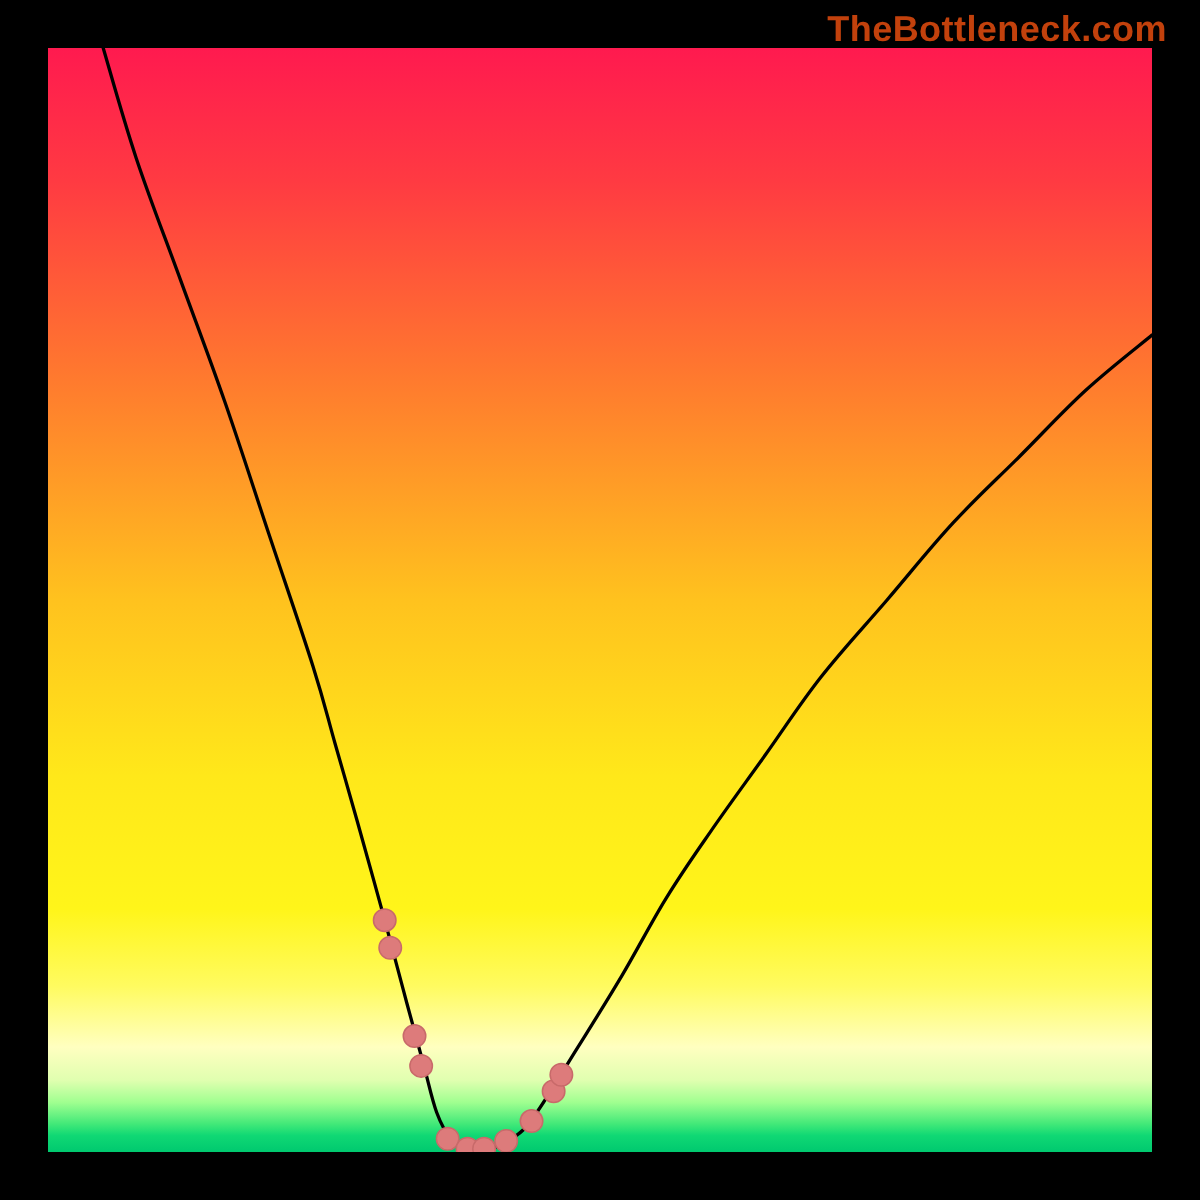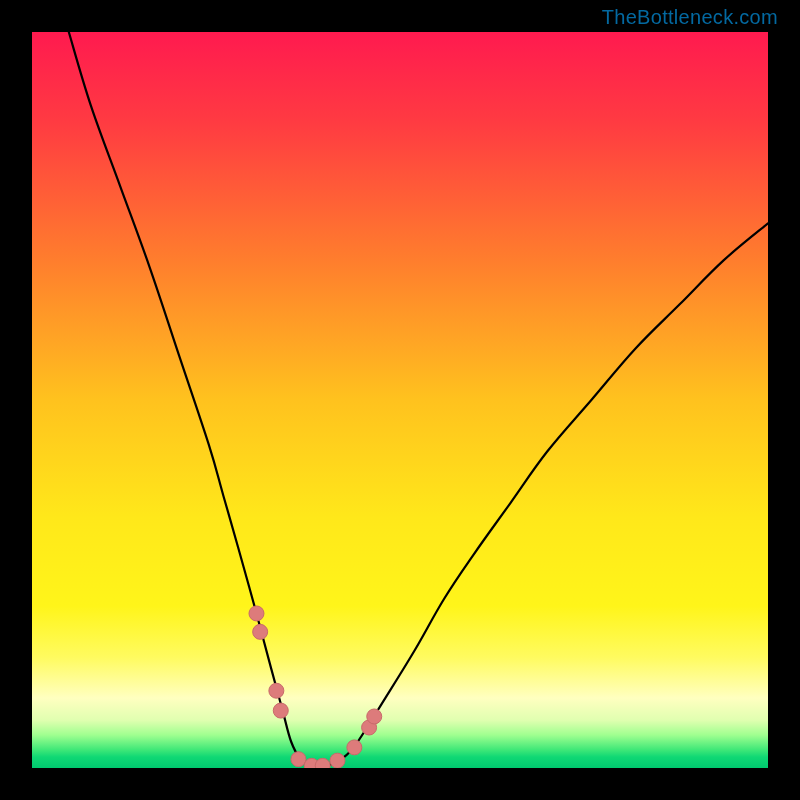--- a/index.html
+++ b/index.html
@@ -34,23 +34,23 @@
   .curve-svg {
     position: absolute;
     inset: 0;
     width: 100%;
     height: 100%;
   }
   .watermark {
     position: absolute;
     top: 6px;
     right: 22px;
-    color: #0369a1;
-    font-size: 20px;
-    font-weight: 400;
+    color: #c2410c;
+    font-size: 24px;
+    font-weight: 700;
     letter-spacing: 0.3px;
     user-select: none;
   }
 </style>
 </head>
 <body>
 
 <div class="frame">
   <div class="plot-area">
     <svg class="gradient" viewBox="0 0 736 736" preserveAspectRatio="none">

